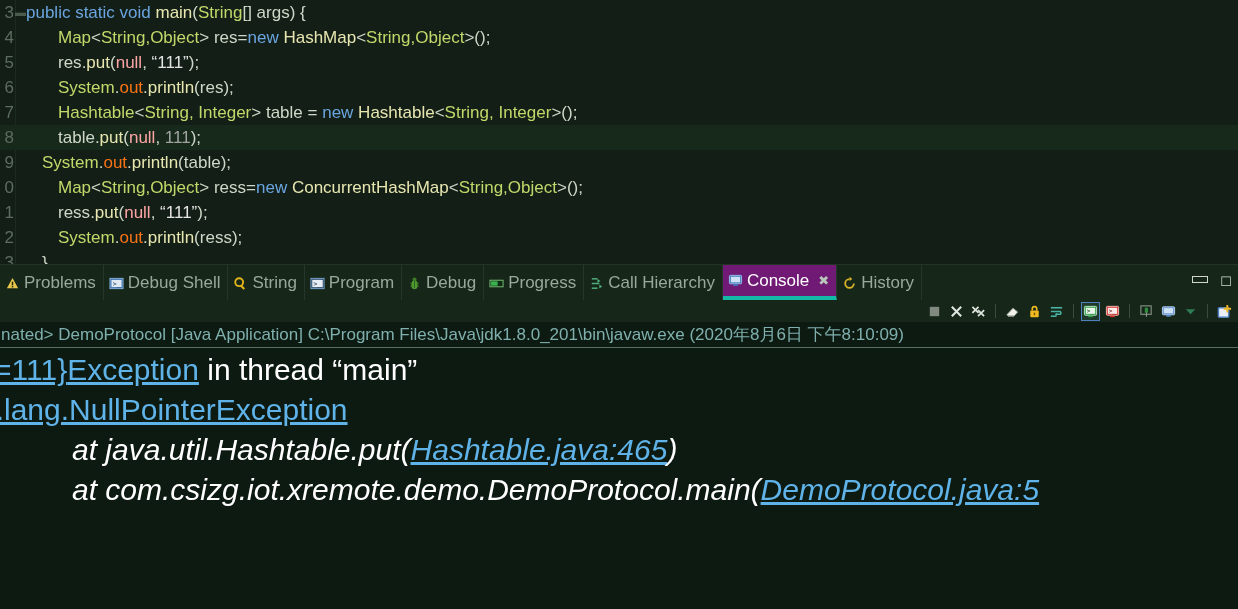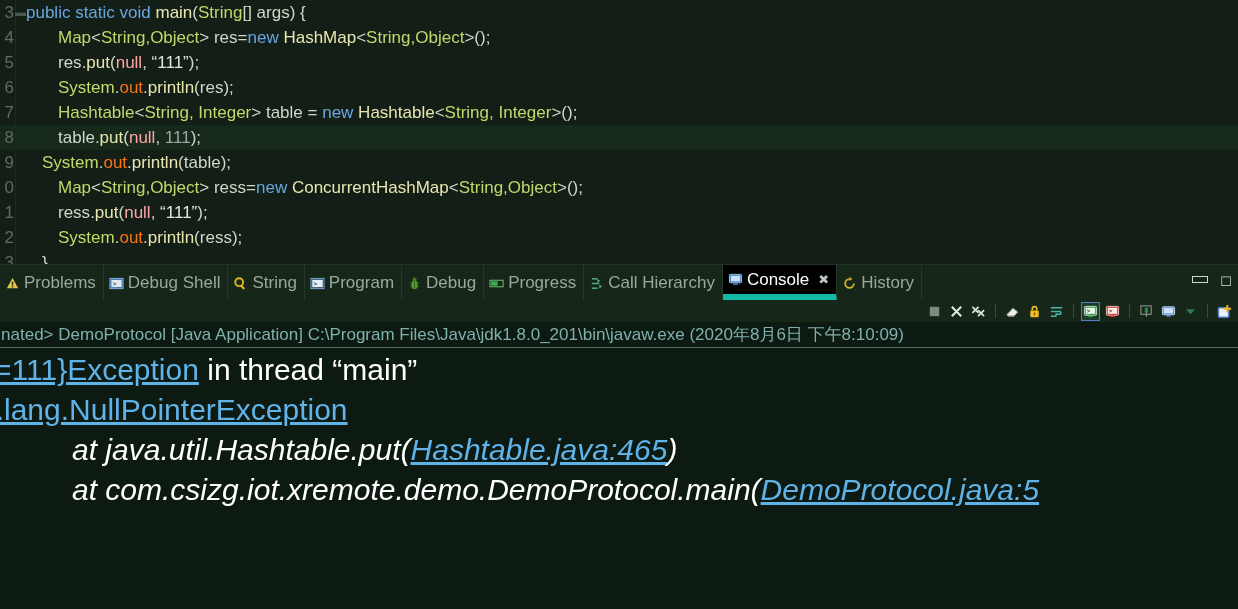--- a/index.html
+++ b/index.html
@@ -50,22 +50,22 @@
     background: #16271a; border-top: 1px solid #223524;
     display: flex; align-items: stretch;
   }
   .tab {
     display: flex; align-items: center; gap: 4px;
     padding: 0 7px 0 5px; height: 36px;
     border-right: 1px solid #24372a;
     color: #9aa89c; font-size: 17px; white-space: nowrap;
   }
   .tab.active {
-    background: #000000; color: #ffffff;
-    border-bottom: 7px solid #14b8a6;
+    background: #701a75; color: #ffffff;
+    border-bottom: 5px solid #14b8a6;
   }
   .tab .tlabel { font-size: 17px; }
   .tab .closex { color:#b9c6ba; font-size:13px; margin-left:5px; }
   .tabbar-spacer { flex: 1 1 auto; border-right: none; }
   .minbtn {
     position:absolute; right:30px; top:11px; width:16px; height:10px;
   }
   .minbtn i { display:block; border:1.5px solid #cfd8c8; width:16px; height:7px; }
   .tabbar-rightedge { position:absolute; right:6px; top:9px; color:#cfd8c8; font-size:13px;}
 

